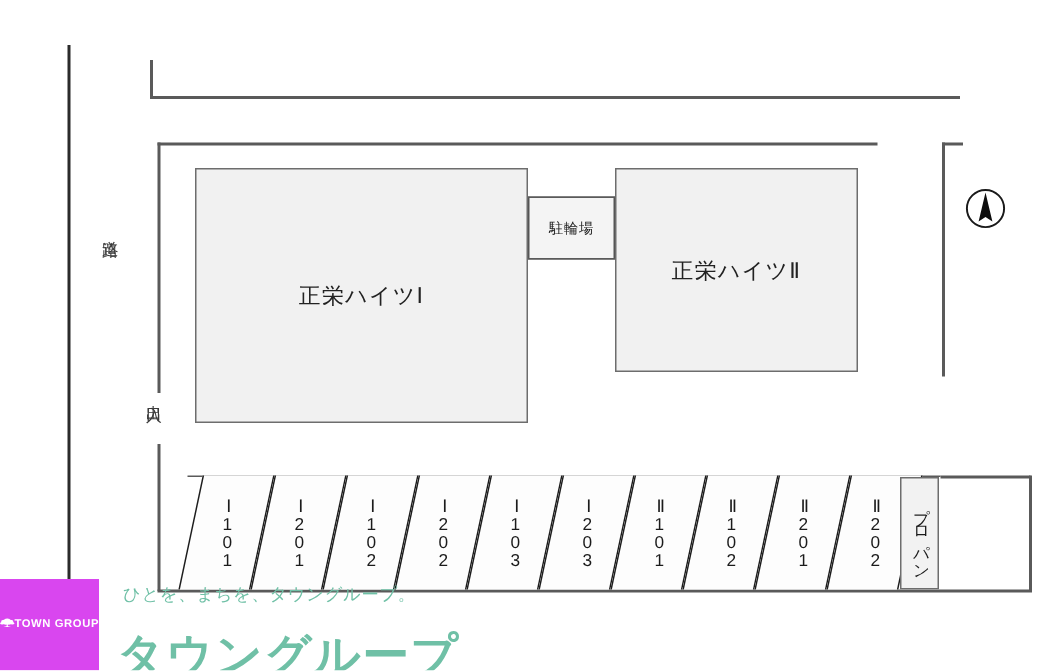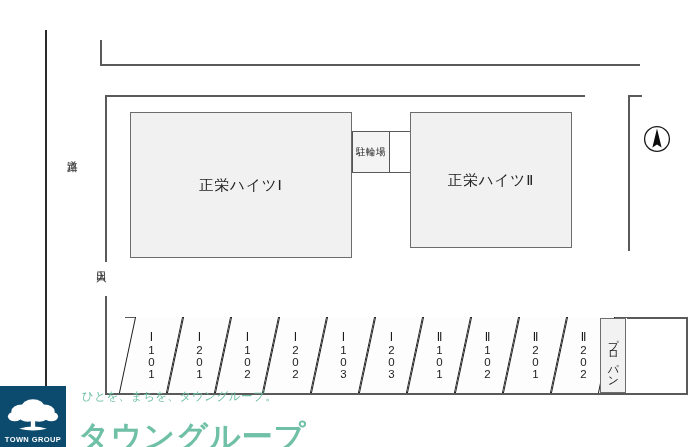--- a/index.html
+++ b/index.html
@@ -128,23 +128,23 @@
     white-space: nowrap;
   }
 
   
   #logo-badge {
     position: absolute;
     left: 0px;
     top: 386px;
     width: 66px;
     height: 61px;
-    background: #0c4a6e;
-    display: flex;
-    flex-direction: column;
+    background: #d946ef;
+    display: flex;
+    flex-direction: row;
     align-items: center;
     justify-content: flex-end;
     padding-bottom: 3px;
     box-sizing: border-box;
   }
   #logo-badge .tree {
     width: 52px;
     height: 40px;
     margin-bottom: 1px;
   }
@@ -195,25 +195,25 @@
 
   <div class="vlabel" style="left:96px; top:262px; font-size:10.5px;">出入口</div>
 
   <div class="ln" style="left:628px; top:95px; width:1.6px; height:156px;"></div>
   <div class="ln" style="left:628px; top:95px; width:14px; height:1.6px;"></div>
 
   <div class="ln" style="left:105px; top:393px; width:583px; height:1.6px;"></div>
   <div class="ln" style="left:686px; top:317px; width:1.6px; height:77px;"></div>
   <div class="ln" style="left:627px; top:317px; width:60px; height:1.6px;"></div>
 
-  <div class="bldg" style="left:130px; top:112px; width:222px; height:146px;text-align:right;">
+  <div class="bldg" style="left:130px; top:112px; width:222px; height:170px;text-align:right;">
     <span class="name">正栄ハイツⅠ</span>
   </div>
 
-  <div class="bike" style="left:352px; top:131px; width:38px; height:42px;">
+  <div class="bike" style="left:352px; top:131px; width:58px; height:42px;">
     <span class="name">駐輪場</span>
   </div>
 
   <div class="ln" style="left:352px; top:131px; width:58px; height:1.3px;"></div>
   <div class="ln" style="left:352px; top:172px; width:58px; height:1.3px;"></div>
 
   <div class="bldg" style="left:410px; top:112px; width:162px; height:136px;">
     <span class="name">正栄ハイツⅡ</span>
   </div>
 

